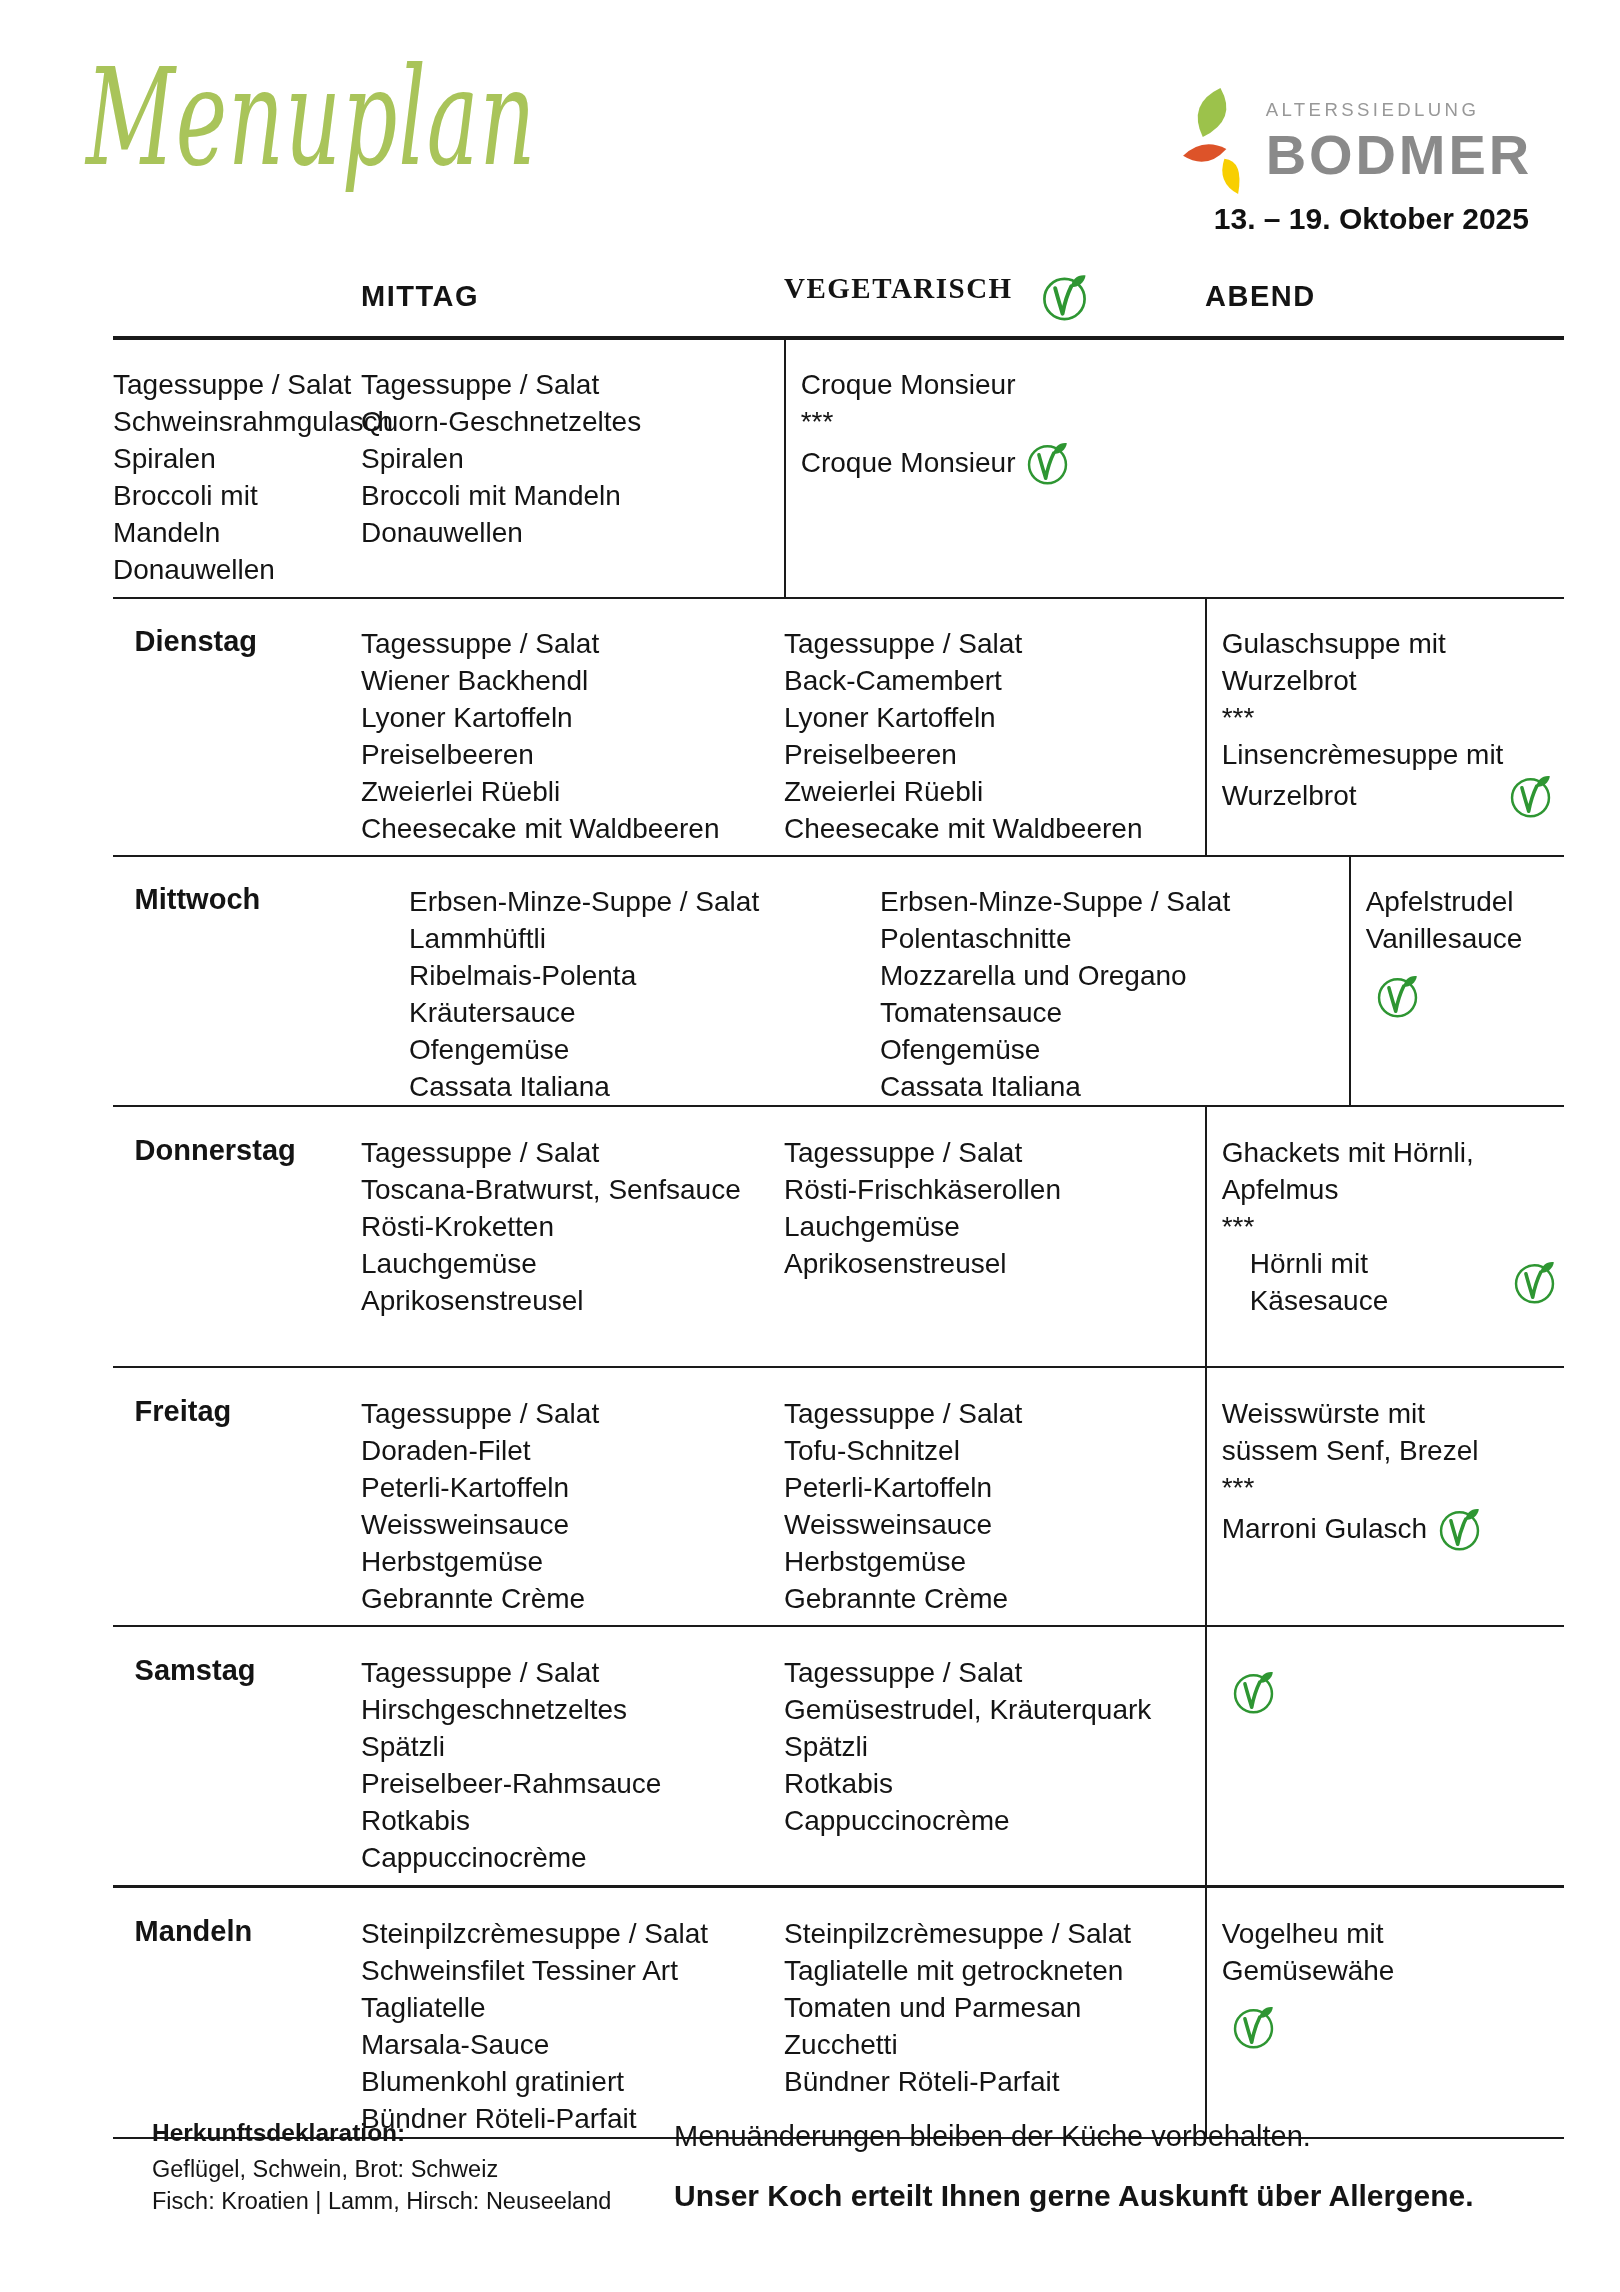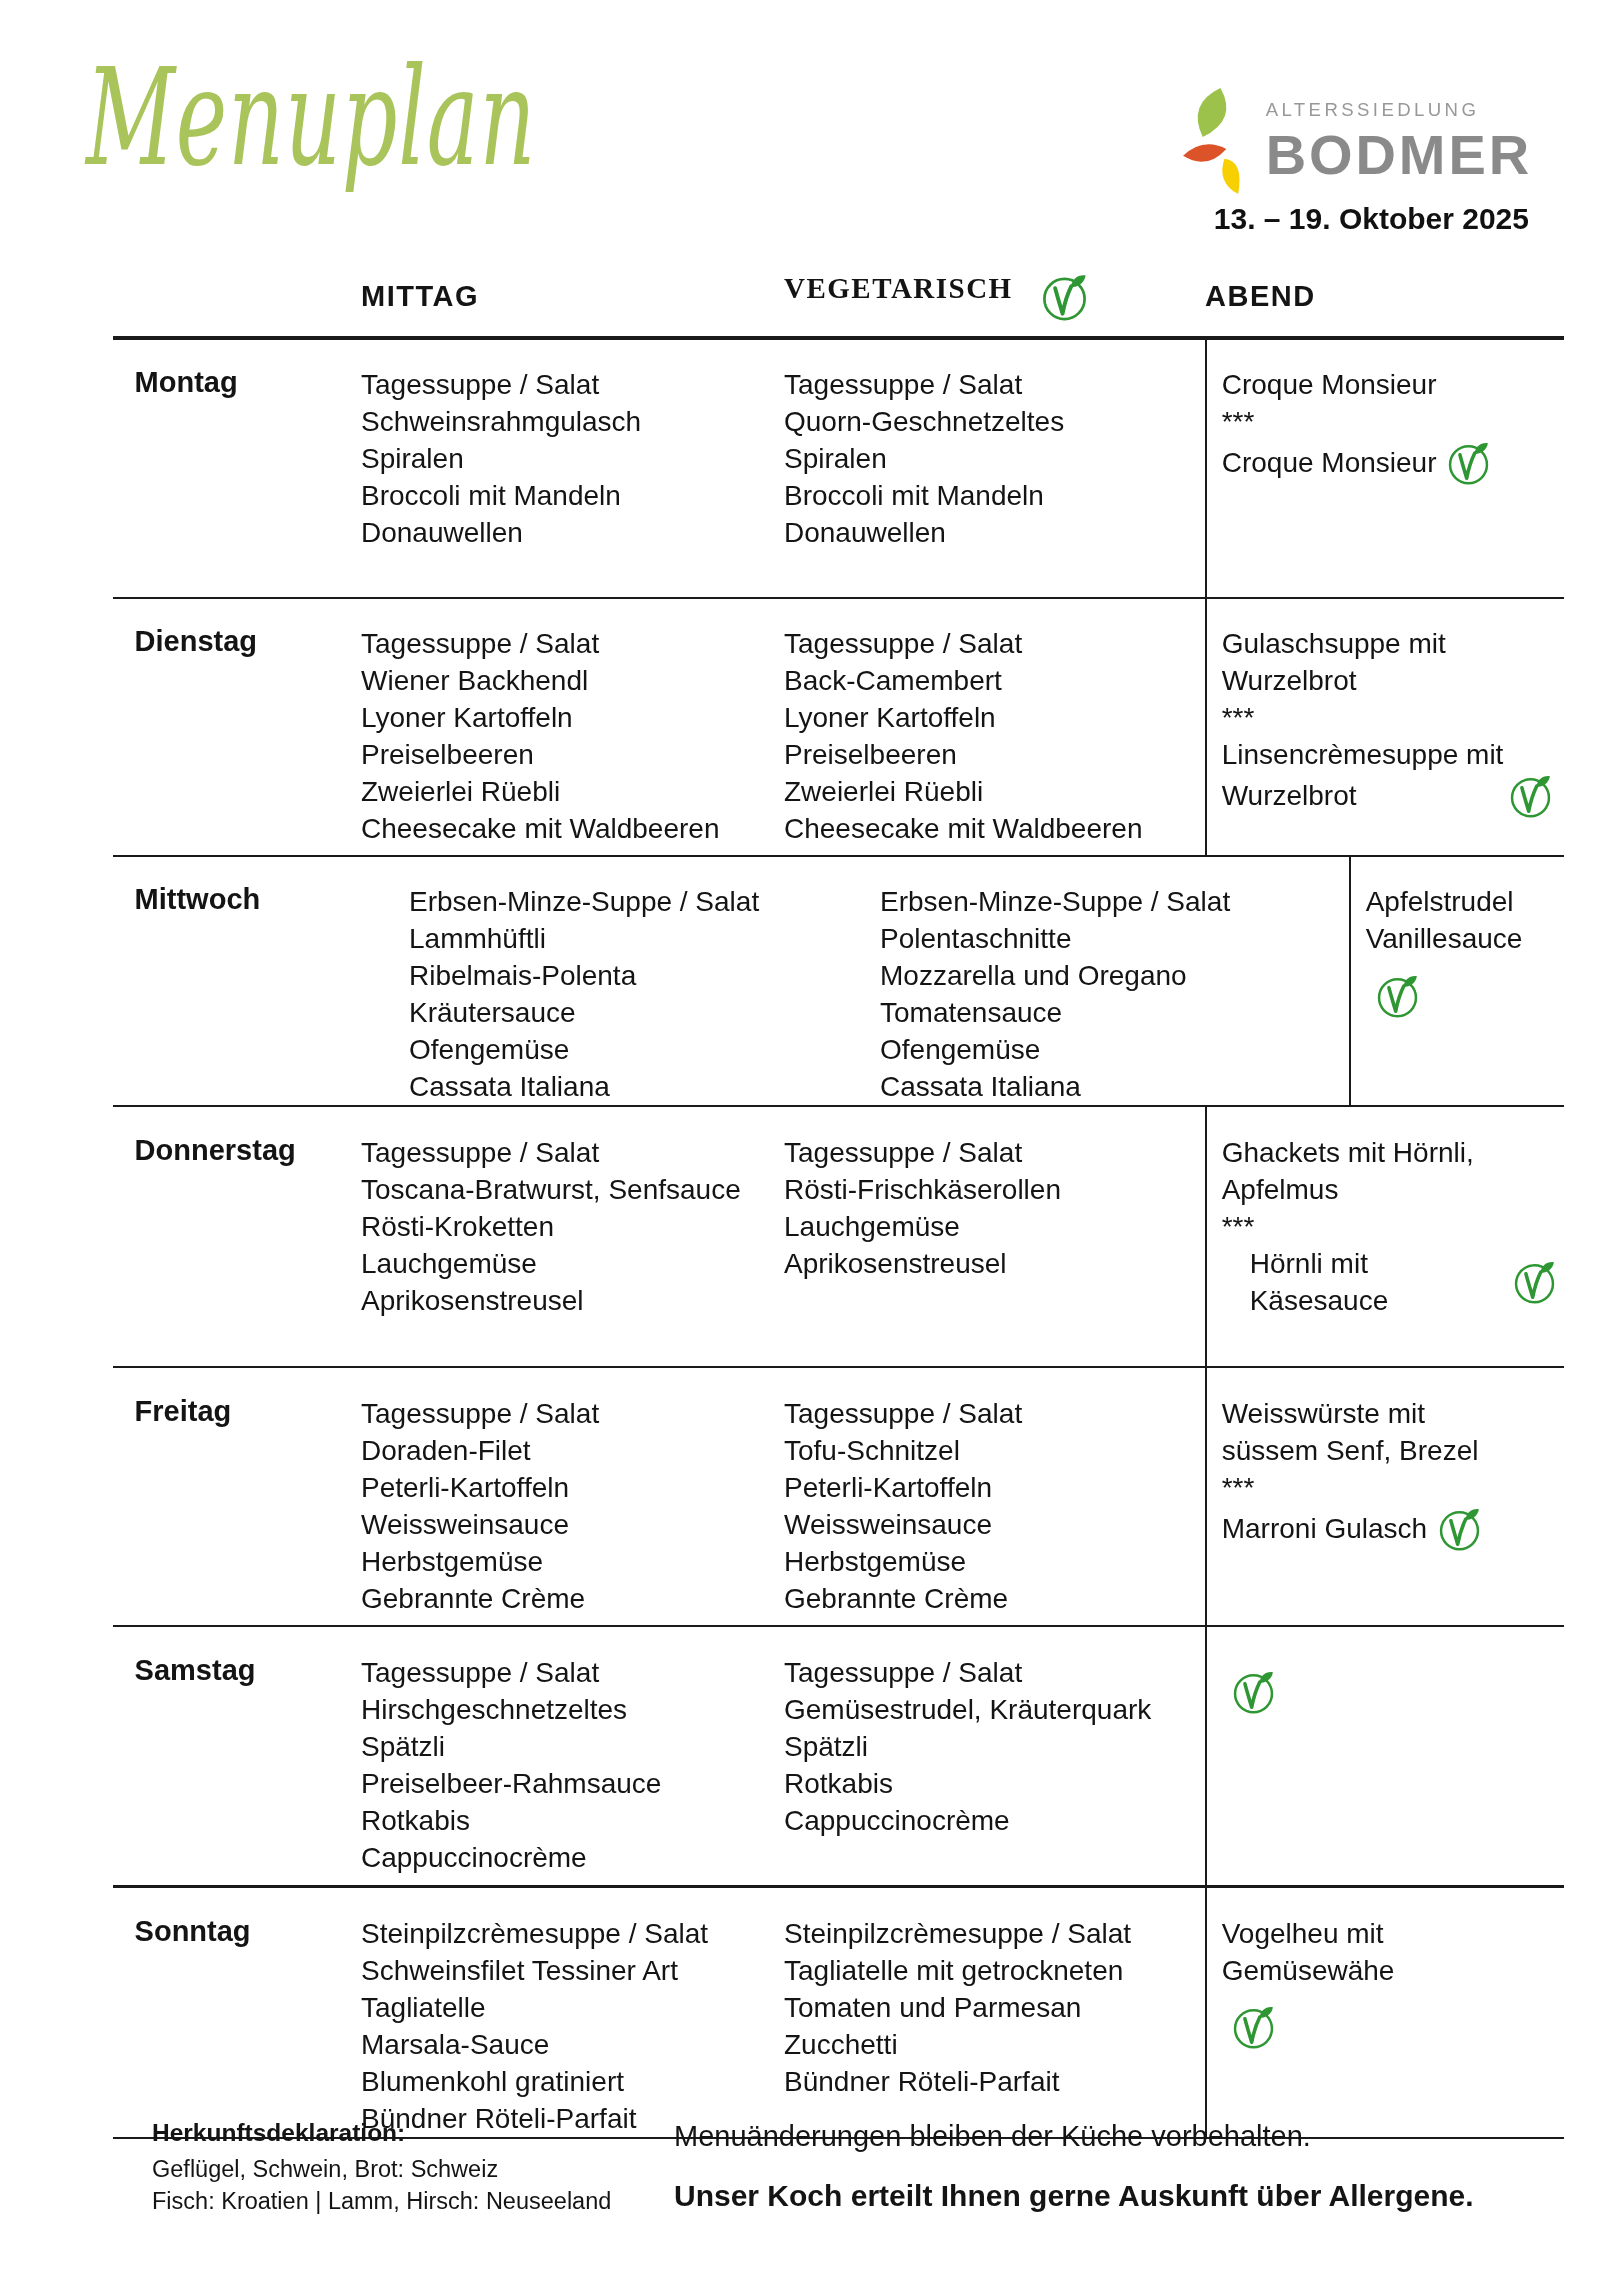--- a/index.html
+++ b/index.html
@@ -90,21 +90,20 @@
     <div class="veg-head">
       <span class="col-label">VEGETARISCH</span>
       <svg class="veg-icon hdr" viewBox="0 0 50 50" width="49" height="49">
           <use href="#veg"></use>
         </svg>
     </div>
     <div class="col-label">ABEND</div>
   </div>
 
   <div class="row grid-cols">
-    <div class="day">Montag</div>
     <div class="menu">Tagessuppe / Salat
 Schweinsrahmgulasch
 Spiralen
 Broccoli mit Mandeln
 Donauwellen</div>
     <div class="menu">Tagessuppe / Salat
 Quorn-Geschnetzeltes
 Spiralen
 Broccoli mit Mandeln
 Donauwellen</div>
@@ -242,21 +241,21 @@
       <div class="abend-last own-line">
         <span></span>
         <svg class="veg-icon" viewBox="0 0 46 46" width="45" height="45">
             <use href="#veg"></use>
           </svg>
       </div>
     </div>
   </div>
 
   <div class="row grid-cols">
-    <div class="day">Sonntag</div>
+    <div class="day">Mandeln</div>
     <div class="menu">Steinpilzcrèmesuppe / Salat
 Schweinsfilet Tessiner Art
 Tagliatelle
 Marsala-Sauce
 Blumenkohl gratiniert
 Bündner Röteli-Parfait</div>
     <div class="menu">Steinpilzcrèmesuppe / Salat
 Tagliatelle mit getrockneten
 Tomaten und Parmesan
 Zucchetti

